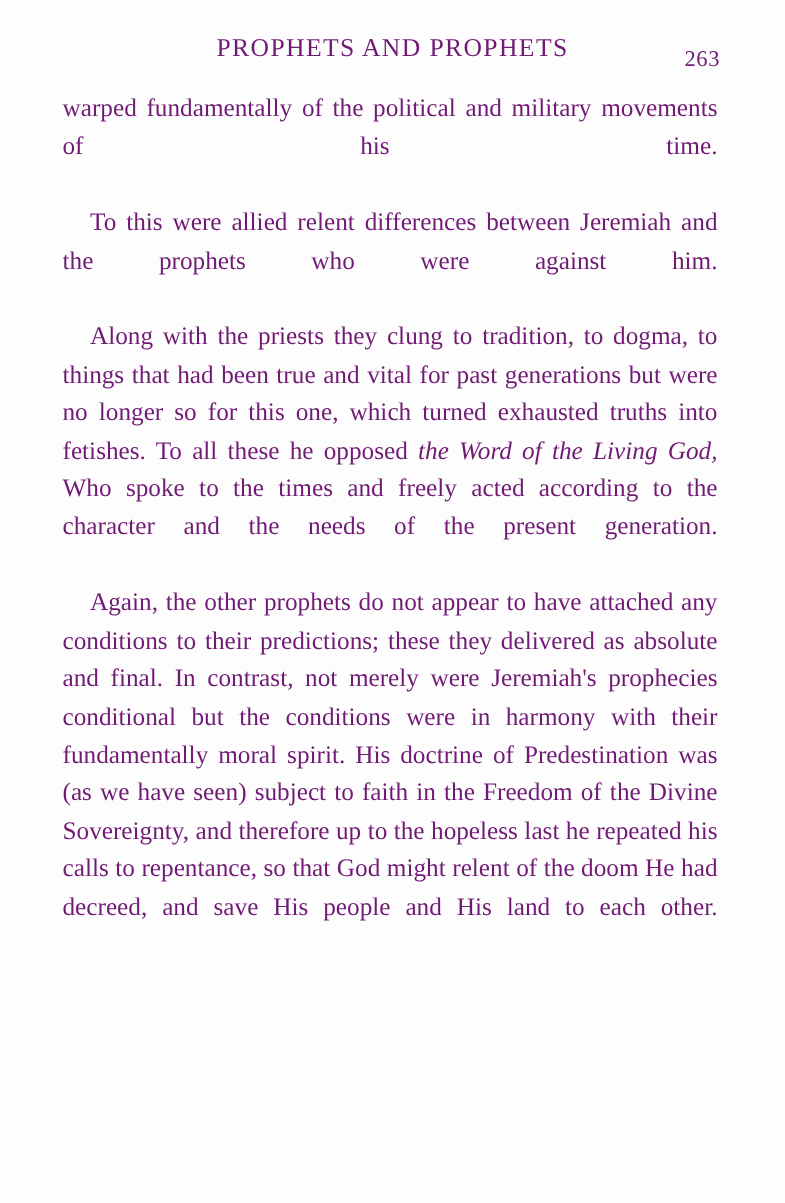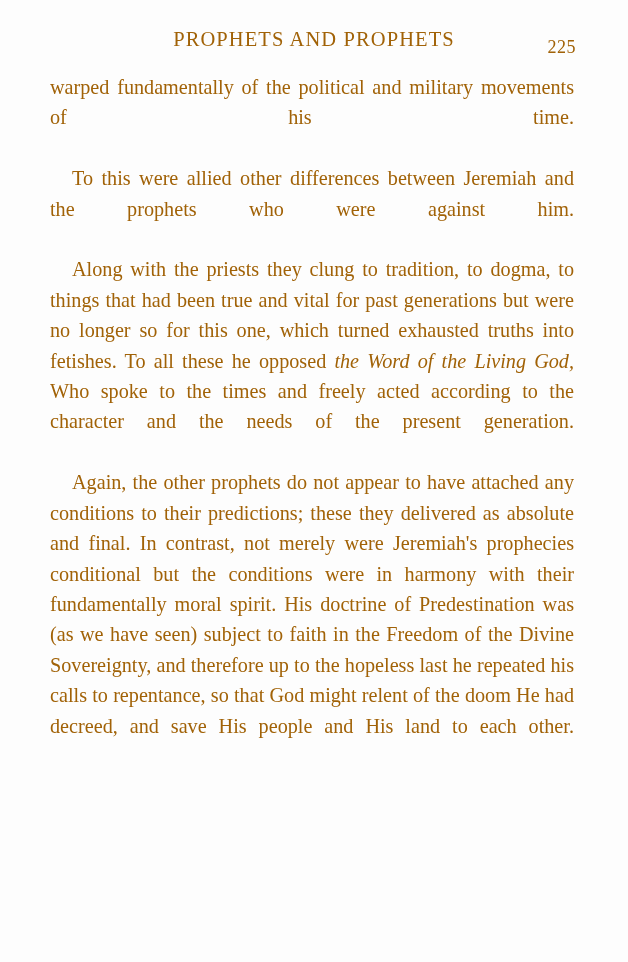--- a/index.html
+++ b/index.html
@@ -7,21 +7,21 @@
     padding: 0;
     background: #ffffff;
   }
   .page {
     position: relative;
     width: 628px;
     height: 962px;
     background: #fdfdfd;
     overflow: hidden;
     font-family: "Liberation Serif", "DejaVu Serif", serif;
-    color: #a16207;
+    color: #701a75;
   }
   .header {
     position: absolute;
     top: 28px;
     left: 52px;
     right: 52px;
     height: 30px;
     display: flex;
     align-items: baseline;
     justify-content: center;
@@ -68,28 +68,28 @@
     width: 100%;
   }
 </style>
 </head>
 <body>
 
 <div class="page">
 
   <div class="header">
     <span class="running-title">PROPHETS AND PROPHETS</span>
-    <span class="folio">225</span>
+    <span class="folio">263</span>
   </div>
 
   <div class="body-text">
 
     <p class="para first">warped fundamentally of the political and military movements of his time.</p>
 
-    <p class="para">To this were allied other differences between Jeremiah and the prophets who were against him.</p>
+    <p class="para">To this were allied relent differences between Jeremiah and the prophets who were against him.</p>
 
     <p class="para"><span>Along with the priests they clung to tradition, to dogma, to things that had been true and vital for past generations but were no longer so for this one, which turned exhausted truths into fetishes. To all these he opposed </span><span class="ital">the Word of the Living God,</span><span> Who spoke to the times and freely acted according to the character and the needs of the present generation.</span></p>
 
     <p class="para">Again, the other prophets do not appear to have attached any conditions to their predictions; these they delivered as absolute and final.  In contrast, not merely were Jeremiah's prophecies conditional but the conditions were in harmony with their fundamentally moral spirit. His doctrine of Predestination was (as we have seen) subject to faith in the Freedom of the Divine Sovereignty, and therefore up to the hopeless last he repeated his calls to repentance, so that God might relent of the doom He had decreed, and save His people and His land to each other.</p>
 
 
   </div>
 </div>
 
 </body></html>

